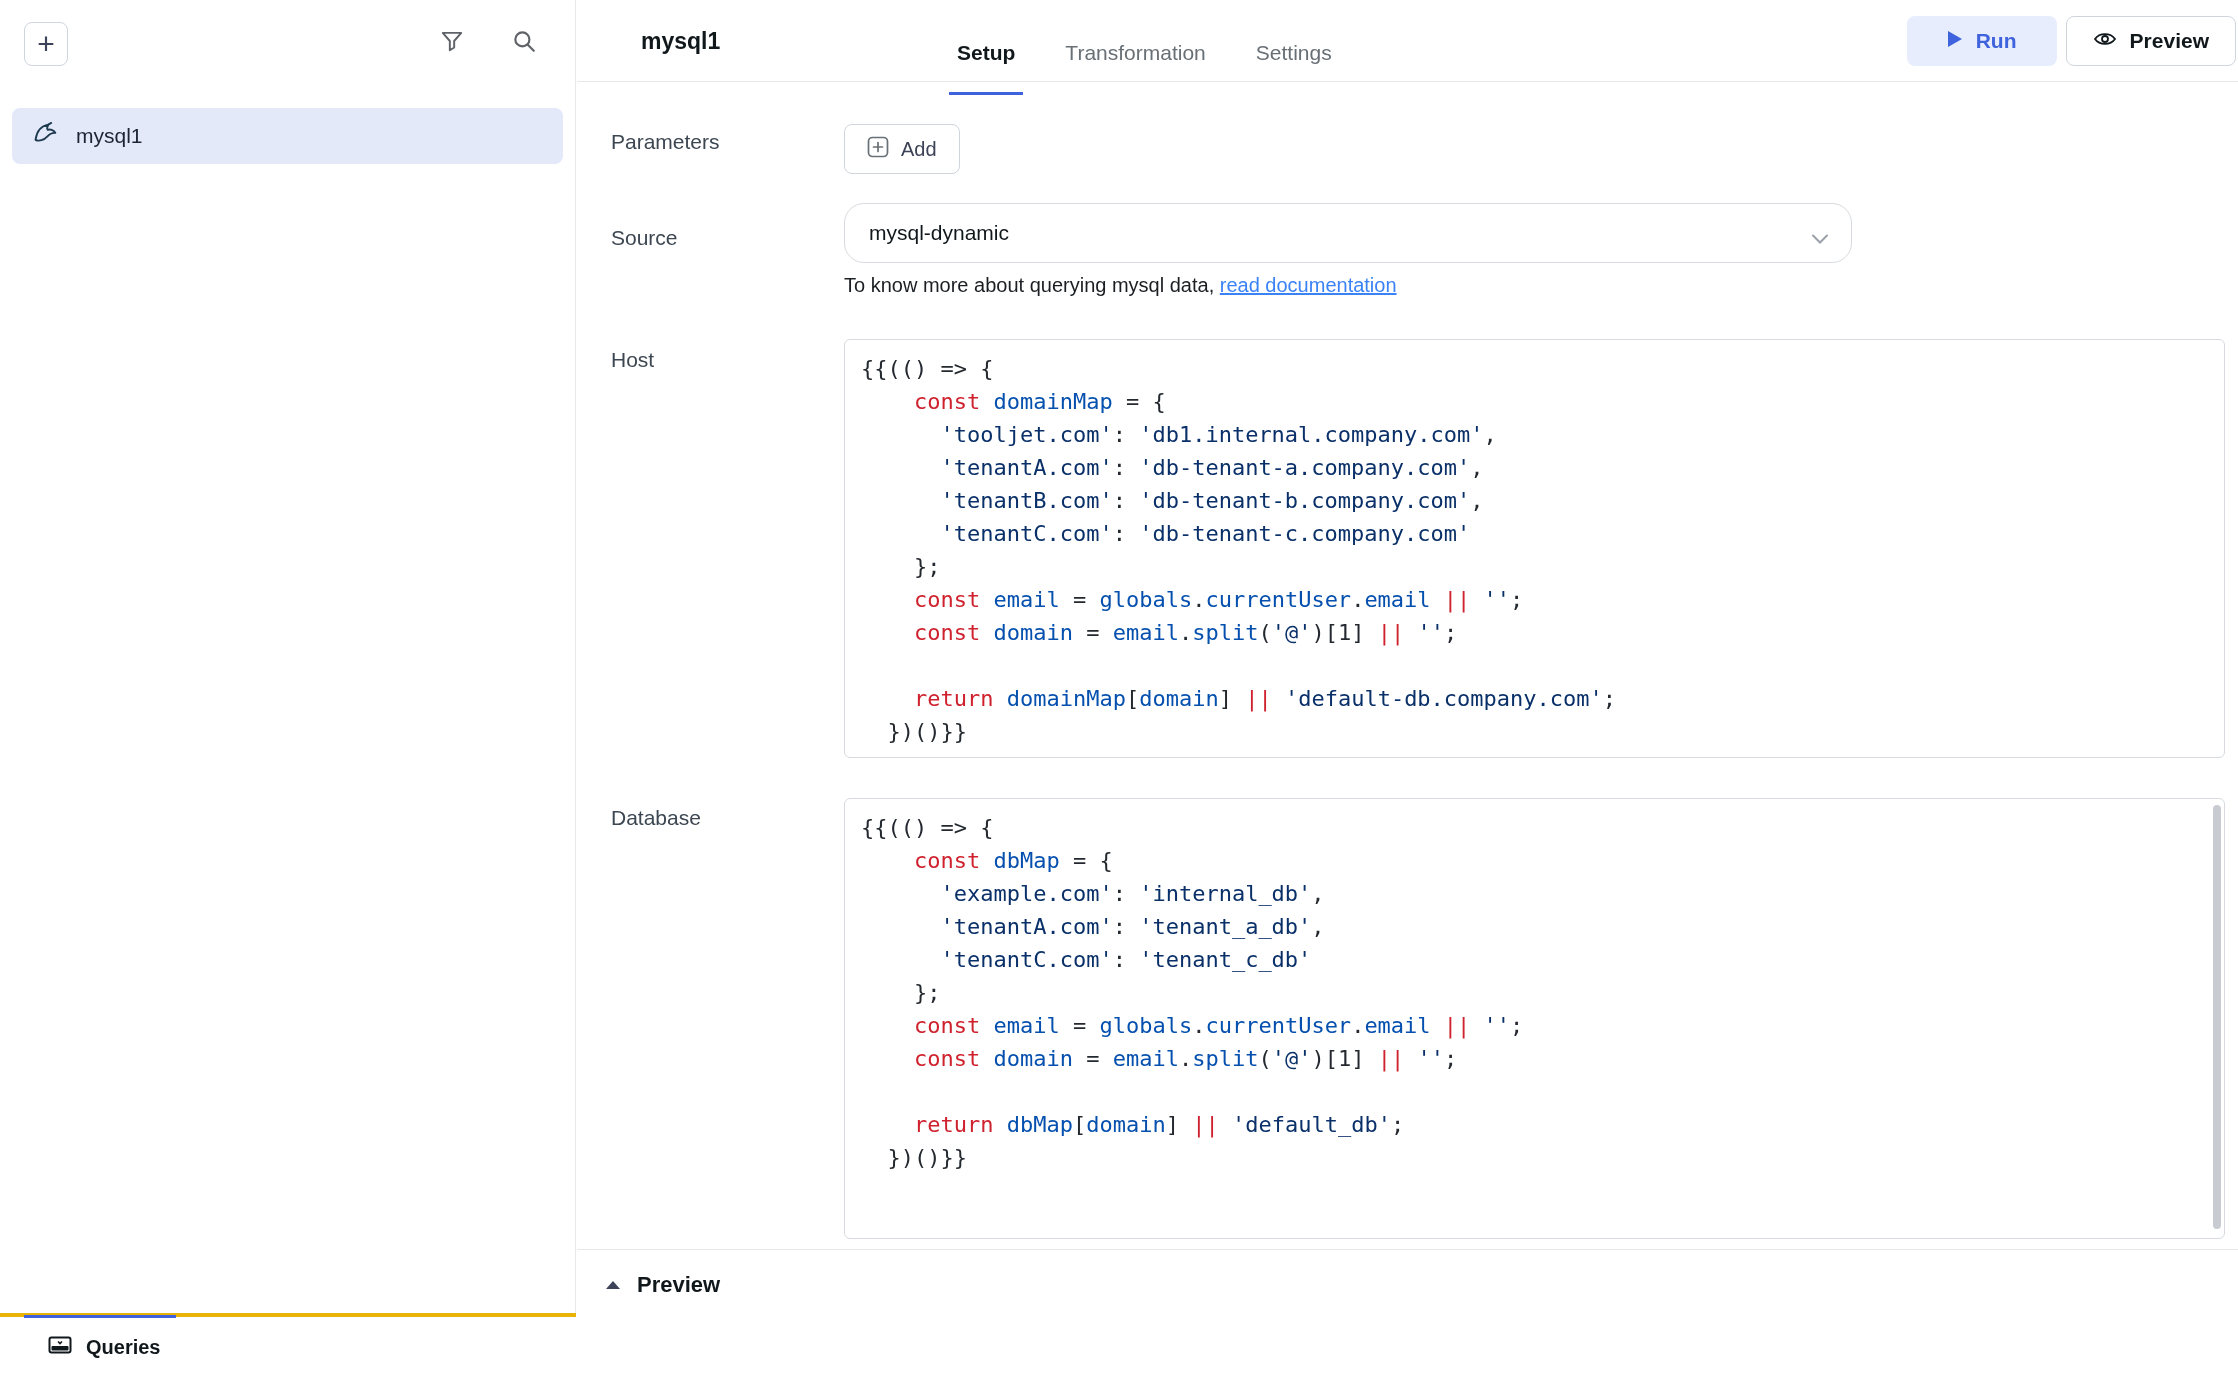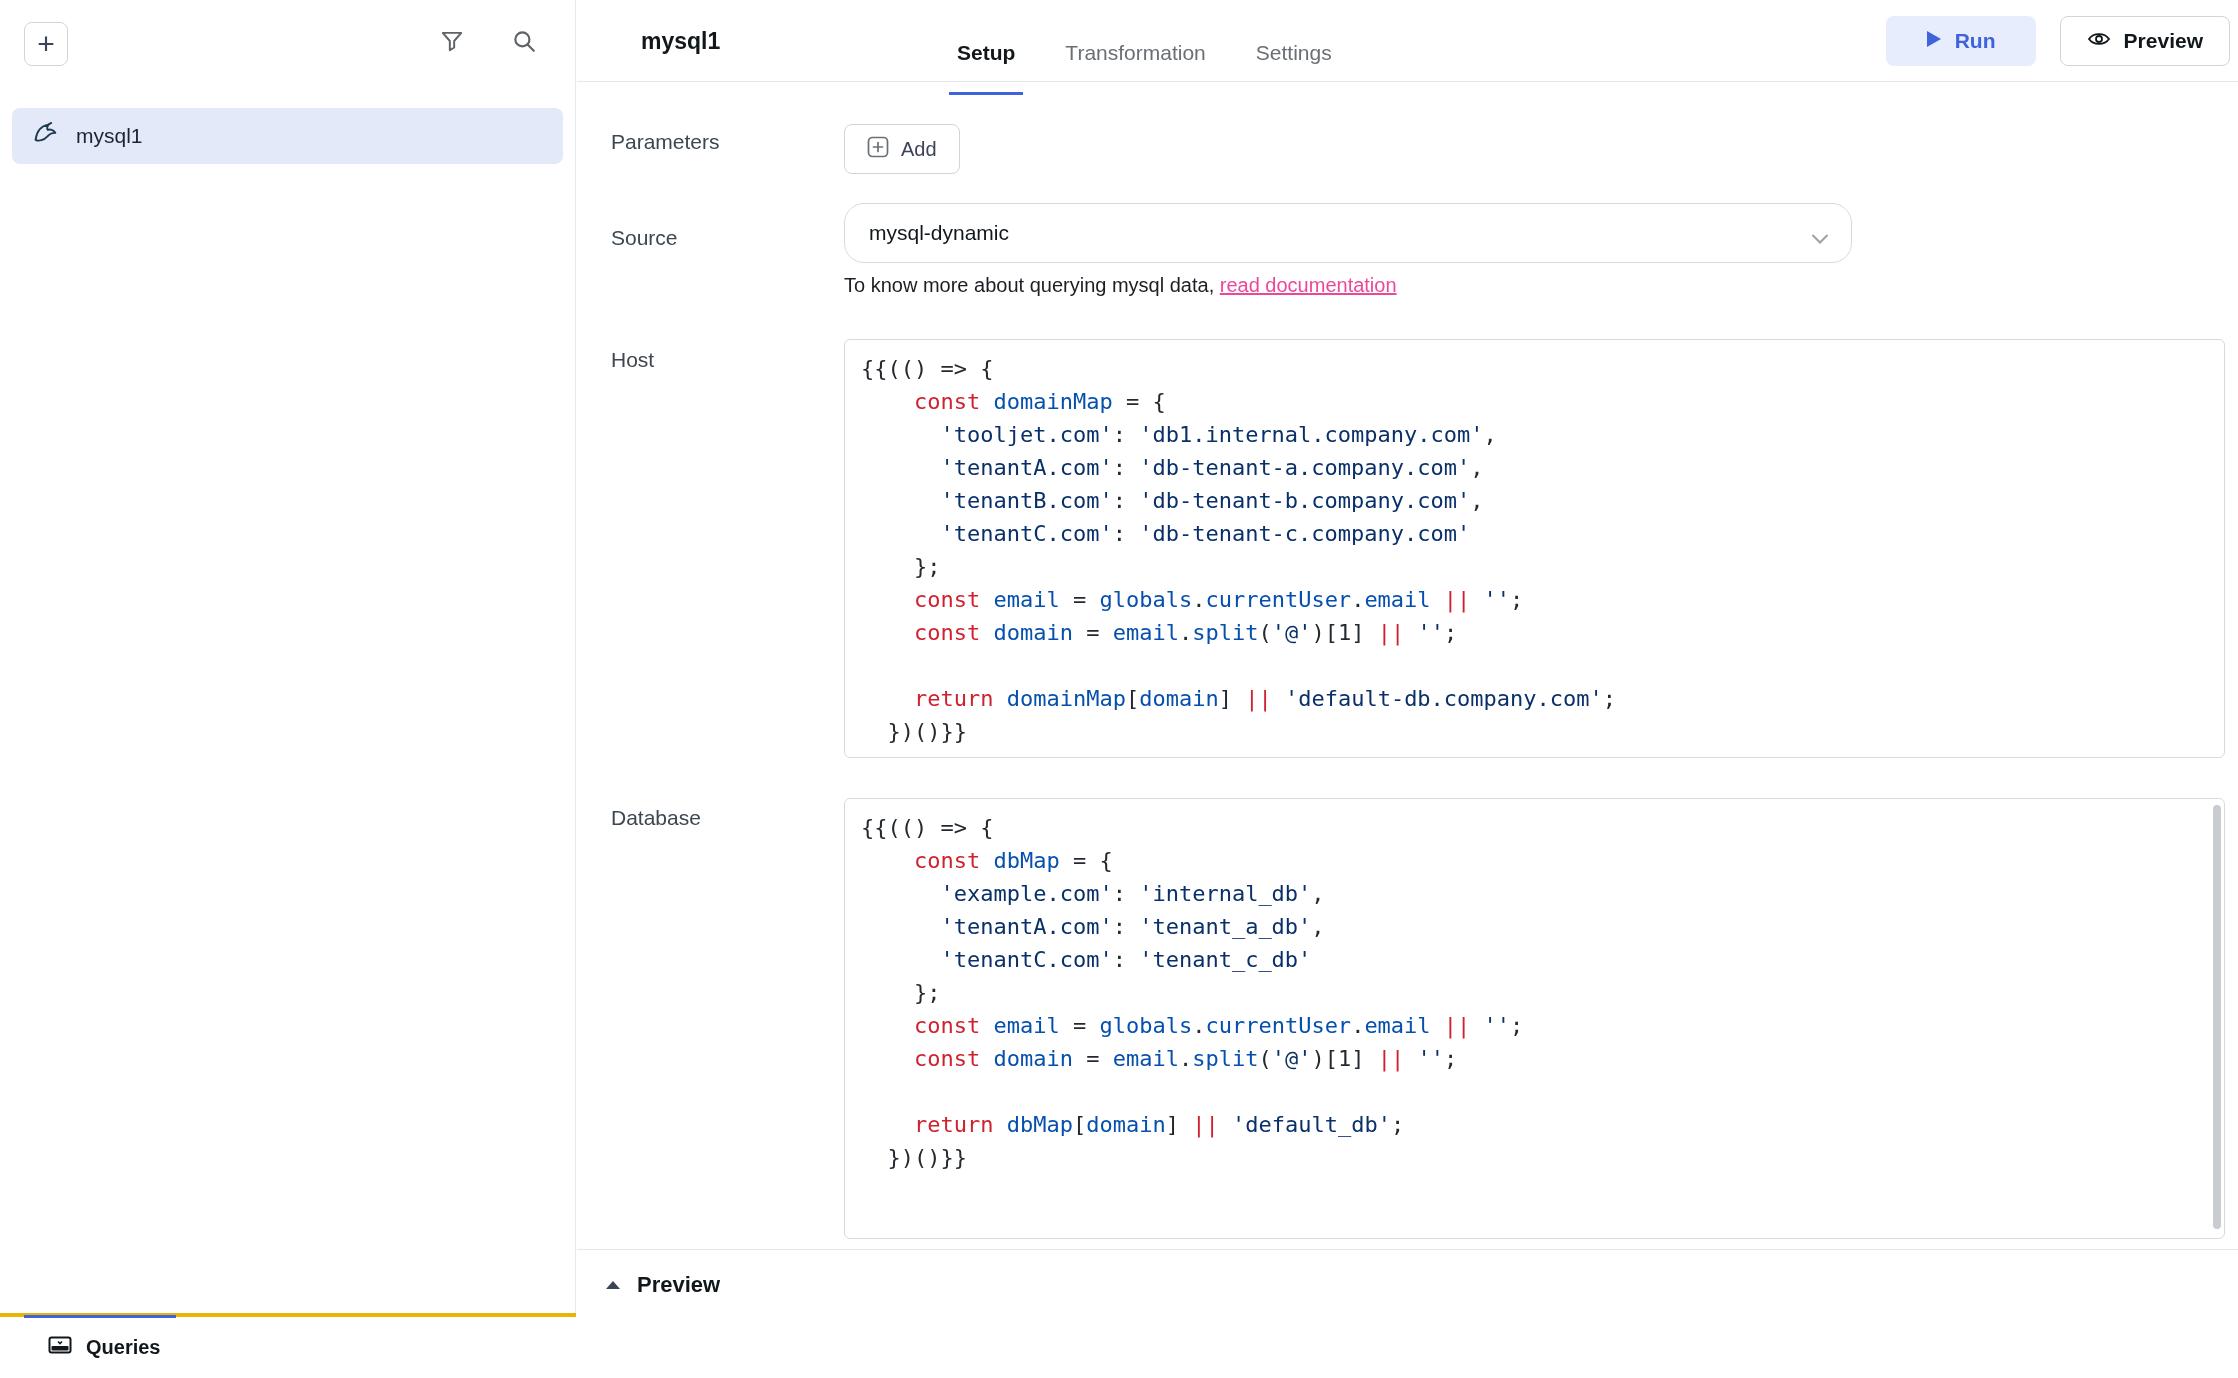--- a/index.html
+++ b/index.html
@@ -33,21 +33,21 @@
   .active-indicator { position:absolute; left:24px; top:-2px; width:152px; height:3px; background:#3e63dd; }
   .queries-label { font-size:20px; font-weight:600; color:#11181c; }
   
   .main { position:absolute; left:577px; top:0; width:1661px; height:1378px; background:#fff; }
   .main-header { position:relative; height:82px; border-bottom:1px solid #e6e8eb; }
   .query-title { position:absolute; left:64px; top:28px; font-size:23px; font-weight:600; color:#11181c; cursor:text; }
   .tabs { position:absolute; left:380px; top:12px; height:100px; display:flex; gap:50px; }
   .tab { font-size:21px; color:#687076; font-weight:500; height:82px; display:flex; align-items:center; position:relative; cursor:pointer; }
   .tab.active { color:#11181c; font-weight:600; }
   .tab.active::after { content:""; position:absolute; left:-8px; right:-8px; bottom:-1px; height:3px; background:#3e63dd; }
-  .header-actions { position:absolute; right:8px; top:16px; display:flex; gap:24px;align-items:flex-end; }
+  .header-actions { position:absolute; right:2px; top:16px; display:flex; gap:9px;align-items:flex-end; }
   .run-btn {
     width:150px; height:50px; background:#e7edfc; border:none; border-radius:8px;
     color:#3e63dd; font-size:21px; font-weight:600; font-family:inherit;
     display:flex; align-items:center; justify-content:center; gap:13px; cursor:pointer;
   }
   .preview-btn {
     height:50px; padding:0 26px; background:#fff; border:1px solid #d0d5dd; border-radius:8px;
     color:#11181c; font-size:21px; font-weight:600; font-family:inherit;
     display:flex; align-items:center; gap:13px; cursor:pointer;
   }
@@ -59,21 +59,21 @@
     font-size:20px; color:#3c4257; font-family:inherit;
     display:flex; align-items:center; gap:12px; cursor:pointer;
   }
   .source-select {
     position:absolute; left:267px; top:203px; width:1008px; height:60px;
     border:1px solid #d7dbdf; border-radius:20px; background:#fff;
     display:flex; align-items:center; padding:0 24px; font-size:21px; color:#11181c; cursor:pointer;
   }
   .source-select .chevron { position:absolute; right:22px; top:22px; }
   .help-text { position:absolute; left:267px; top:274px; font-size:20px; color:#1b1f24; }
-  .help-text a { color:#ec4899; text-decoration:underline; cursor:pointer;text-align:center; }
+  .help-text a { color:#3b82f6; text-decoration:underline; cursor:pointer;text-align:center; }
   .code-box {
     position:absolute; left:267px; width:1381px;
     border:1px solid #d7dbdf; border-radius:6px; background:#fff; overflow:hidden; cursor:text;
   }
   .code-box.host { top:339px; height:419px; }
   .code-box.database { top:798px; height:441px; }
   .code-content { padding:12px 16px; font-family:"DejaVu Sans Mono", monospace; font-size:22px; line-height:33px; color:#24292f; }
   .code-line { white-space:pre; min-height:33px; }
   .tok-kw { color:#cf222e; }
   .tok-def { color:#0550ae; }

